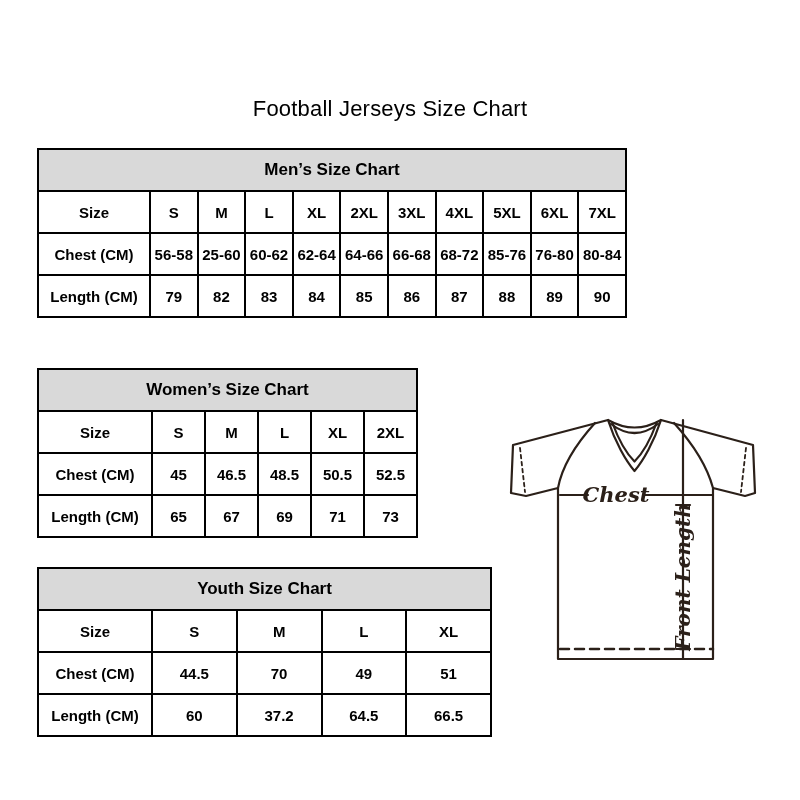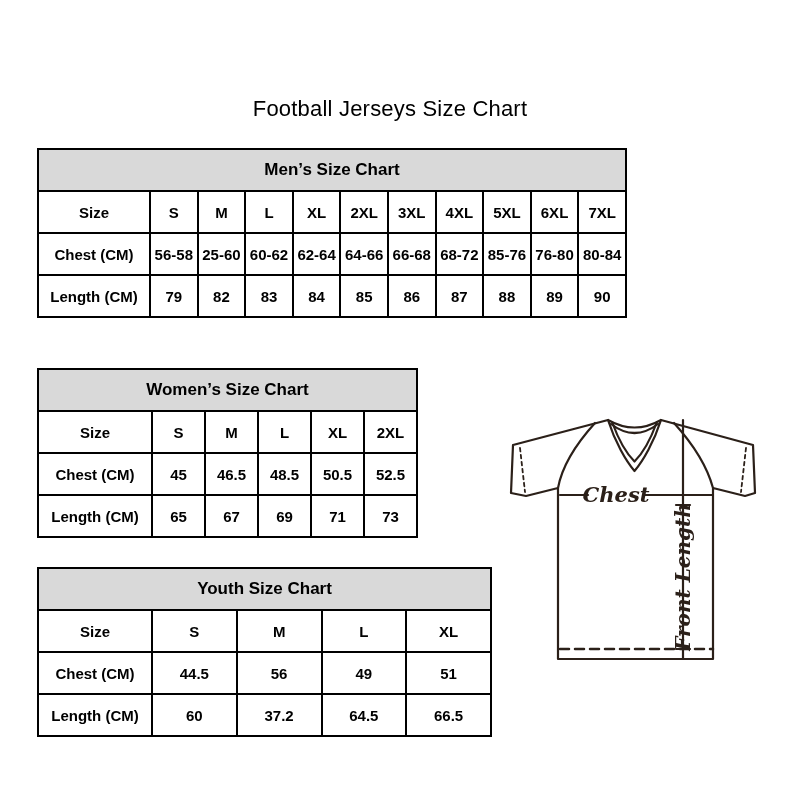--- a/index.html
+++ b/index.html
@@ -163,21 +163,21 @@
         <tr>
           <td>Size</td>
           <td>S</td>
           <td>M</td>
           <td>L</td>
           <td>XL</td>
         </tr>
         <tr>
           <td>Chest (CM)</td>
           <td>44.5</td>
-          <td>56</td>
+          <td>70</td>
           <td>49</td>
           <td>51</td>
         </tr>
         <tr>
           <td>Length (CM)</td>
           <td>60</td>
           <td>37.2</td>
           <td>64.5</td>
           <td>66.5</td>
         </tr>

